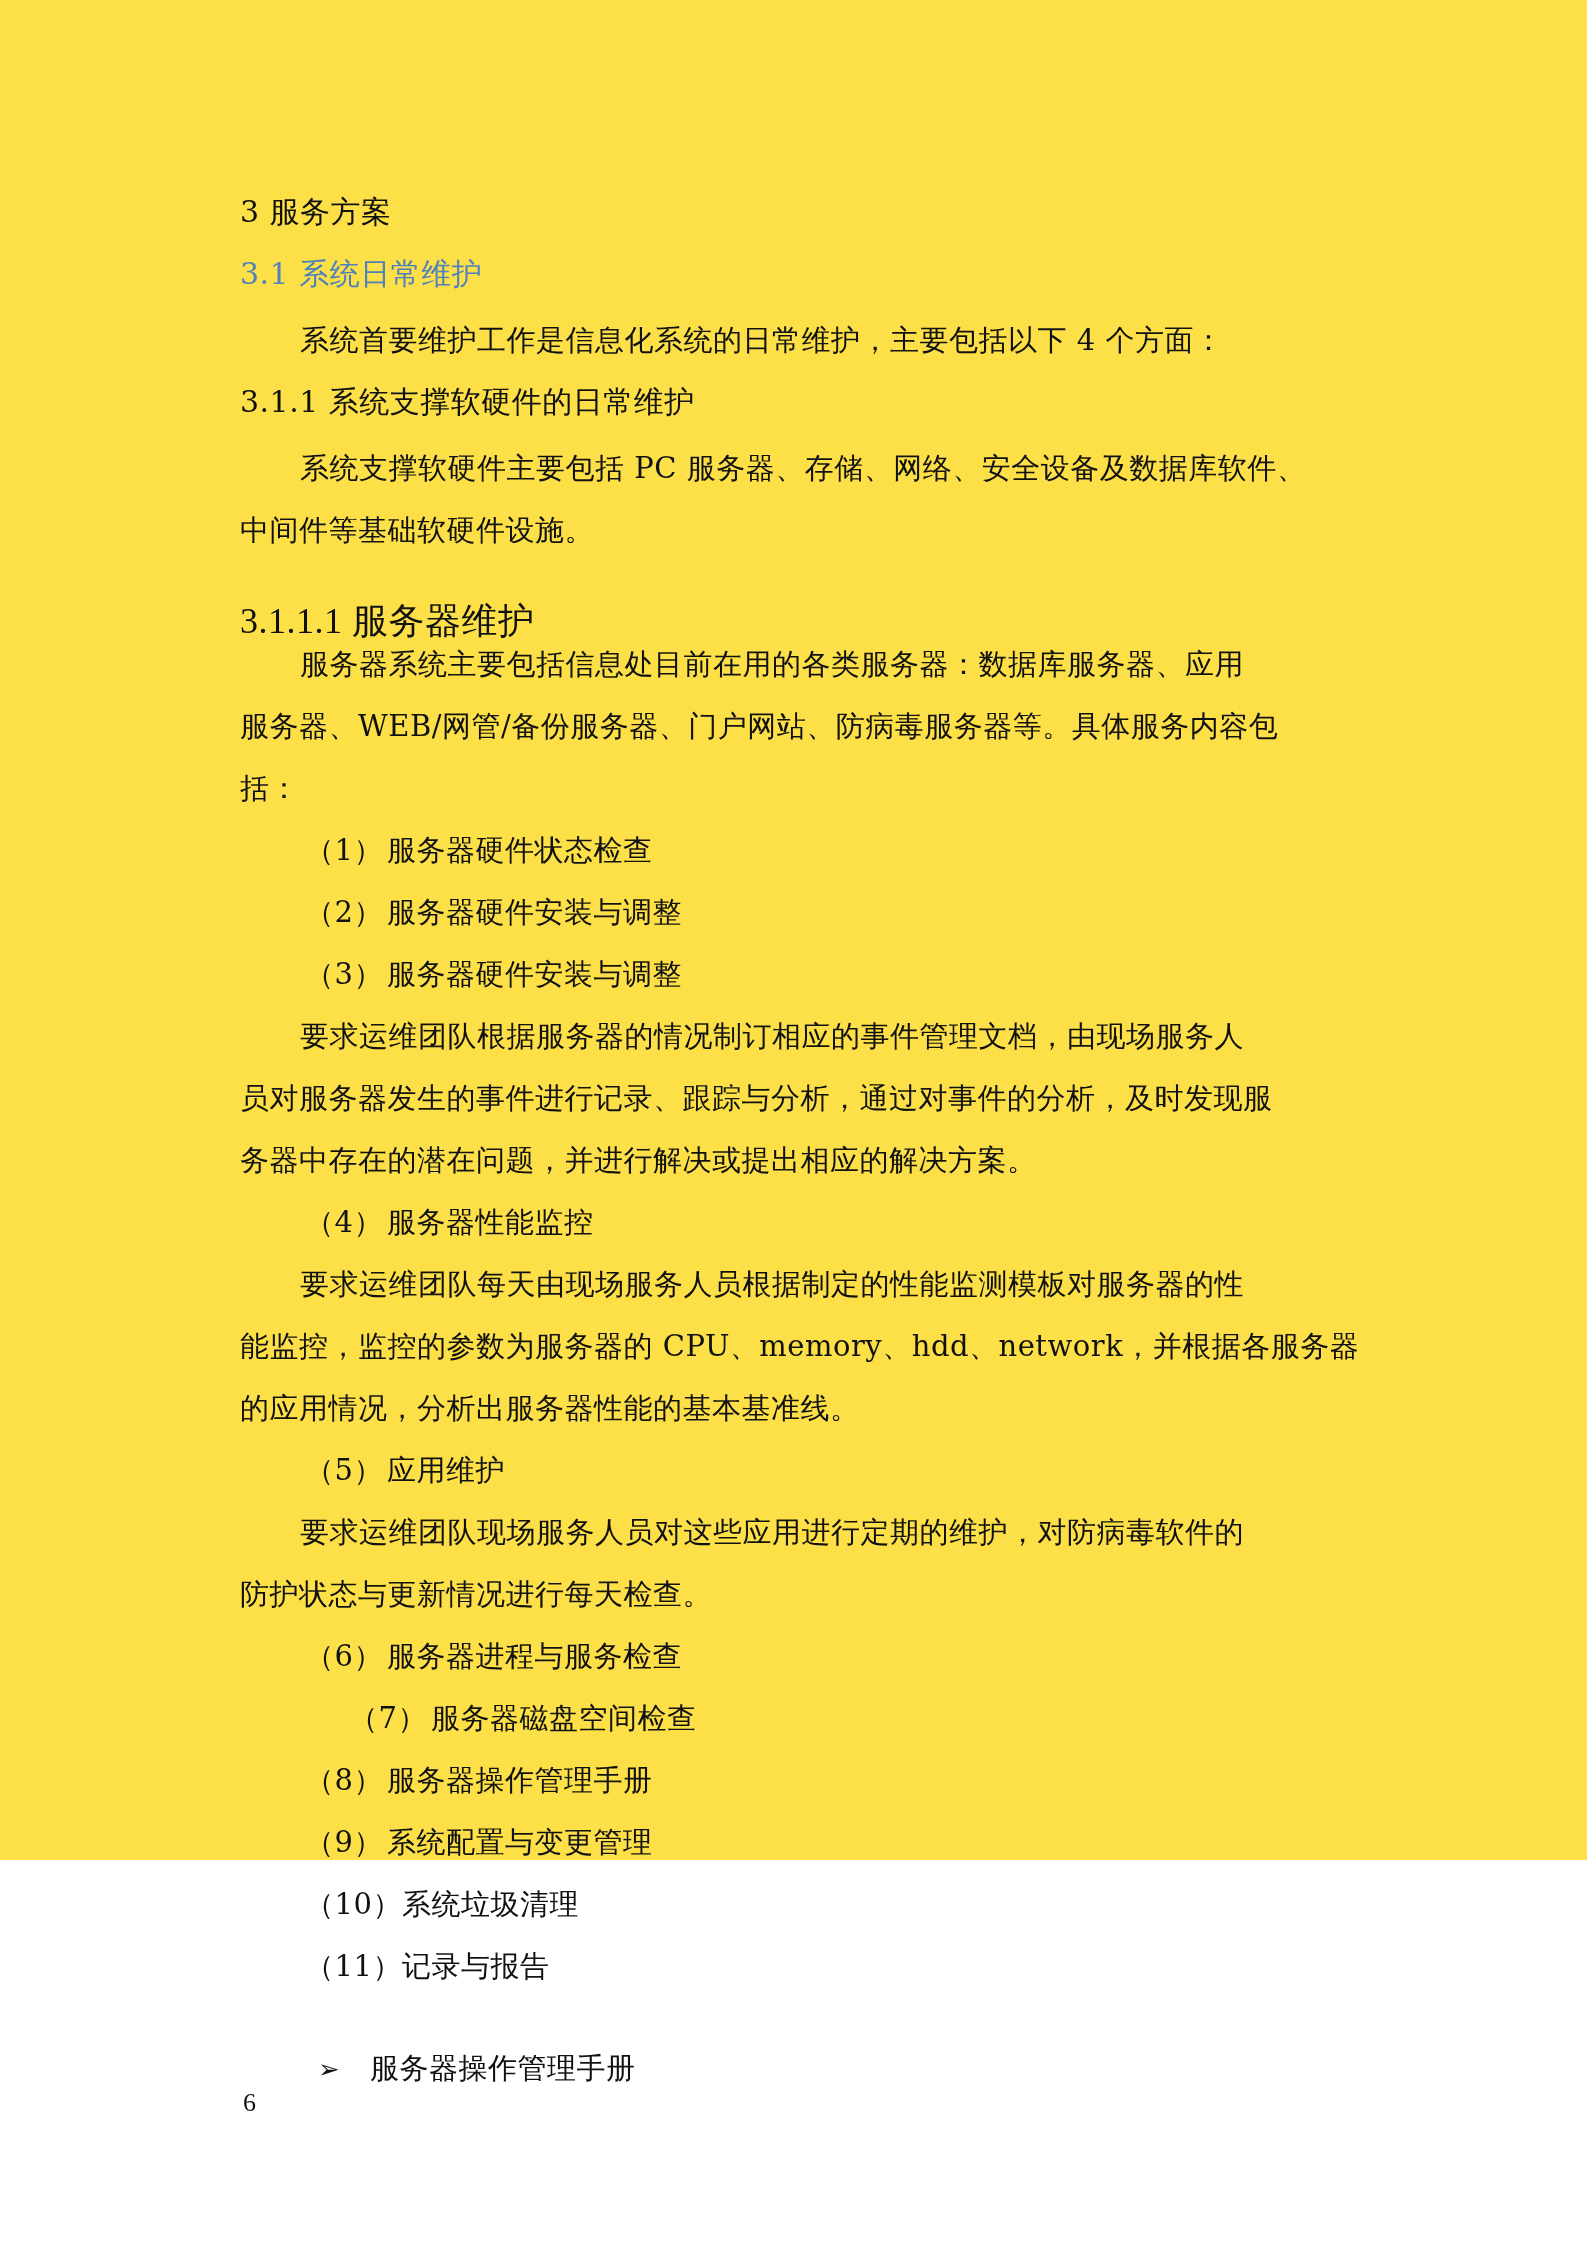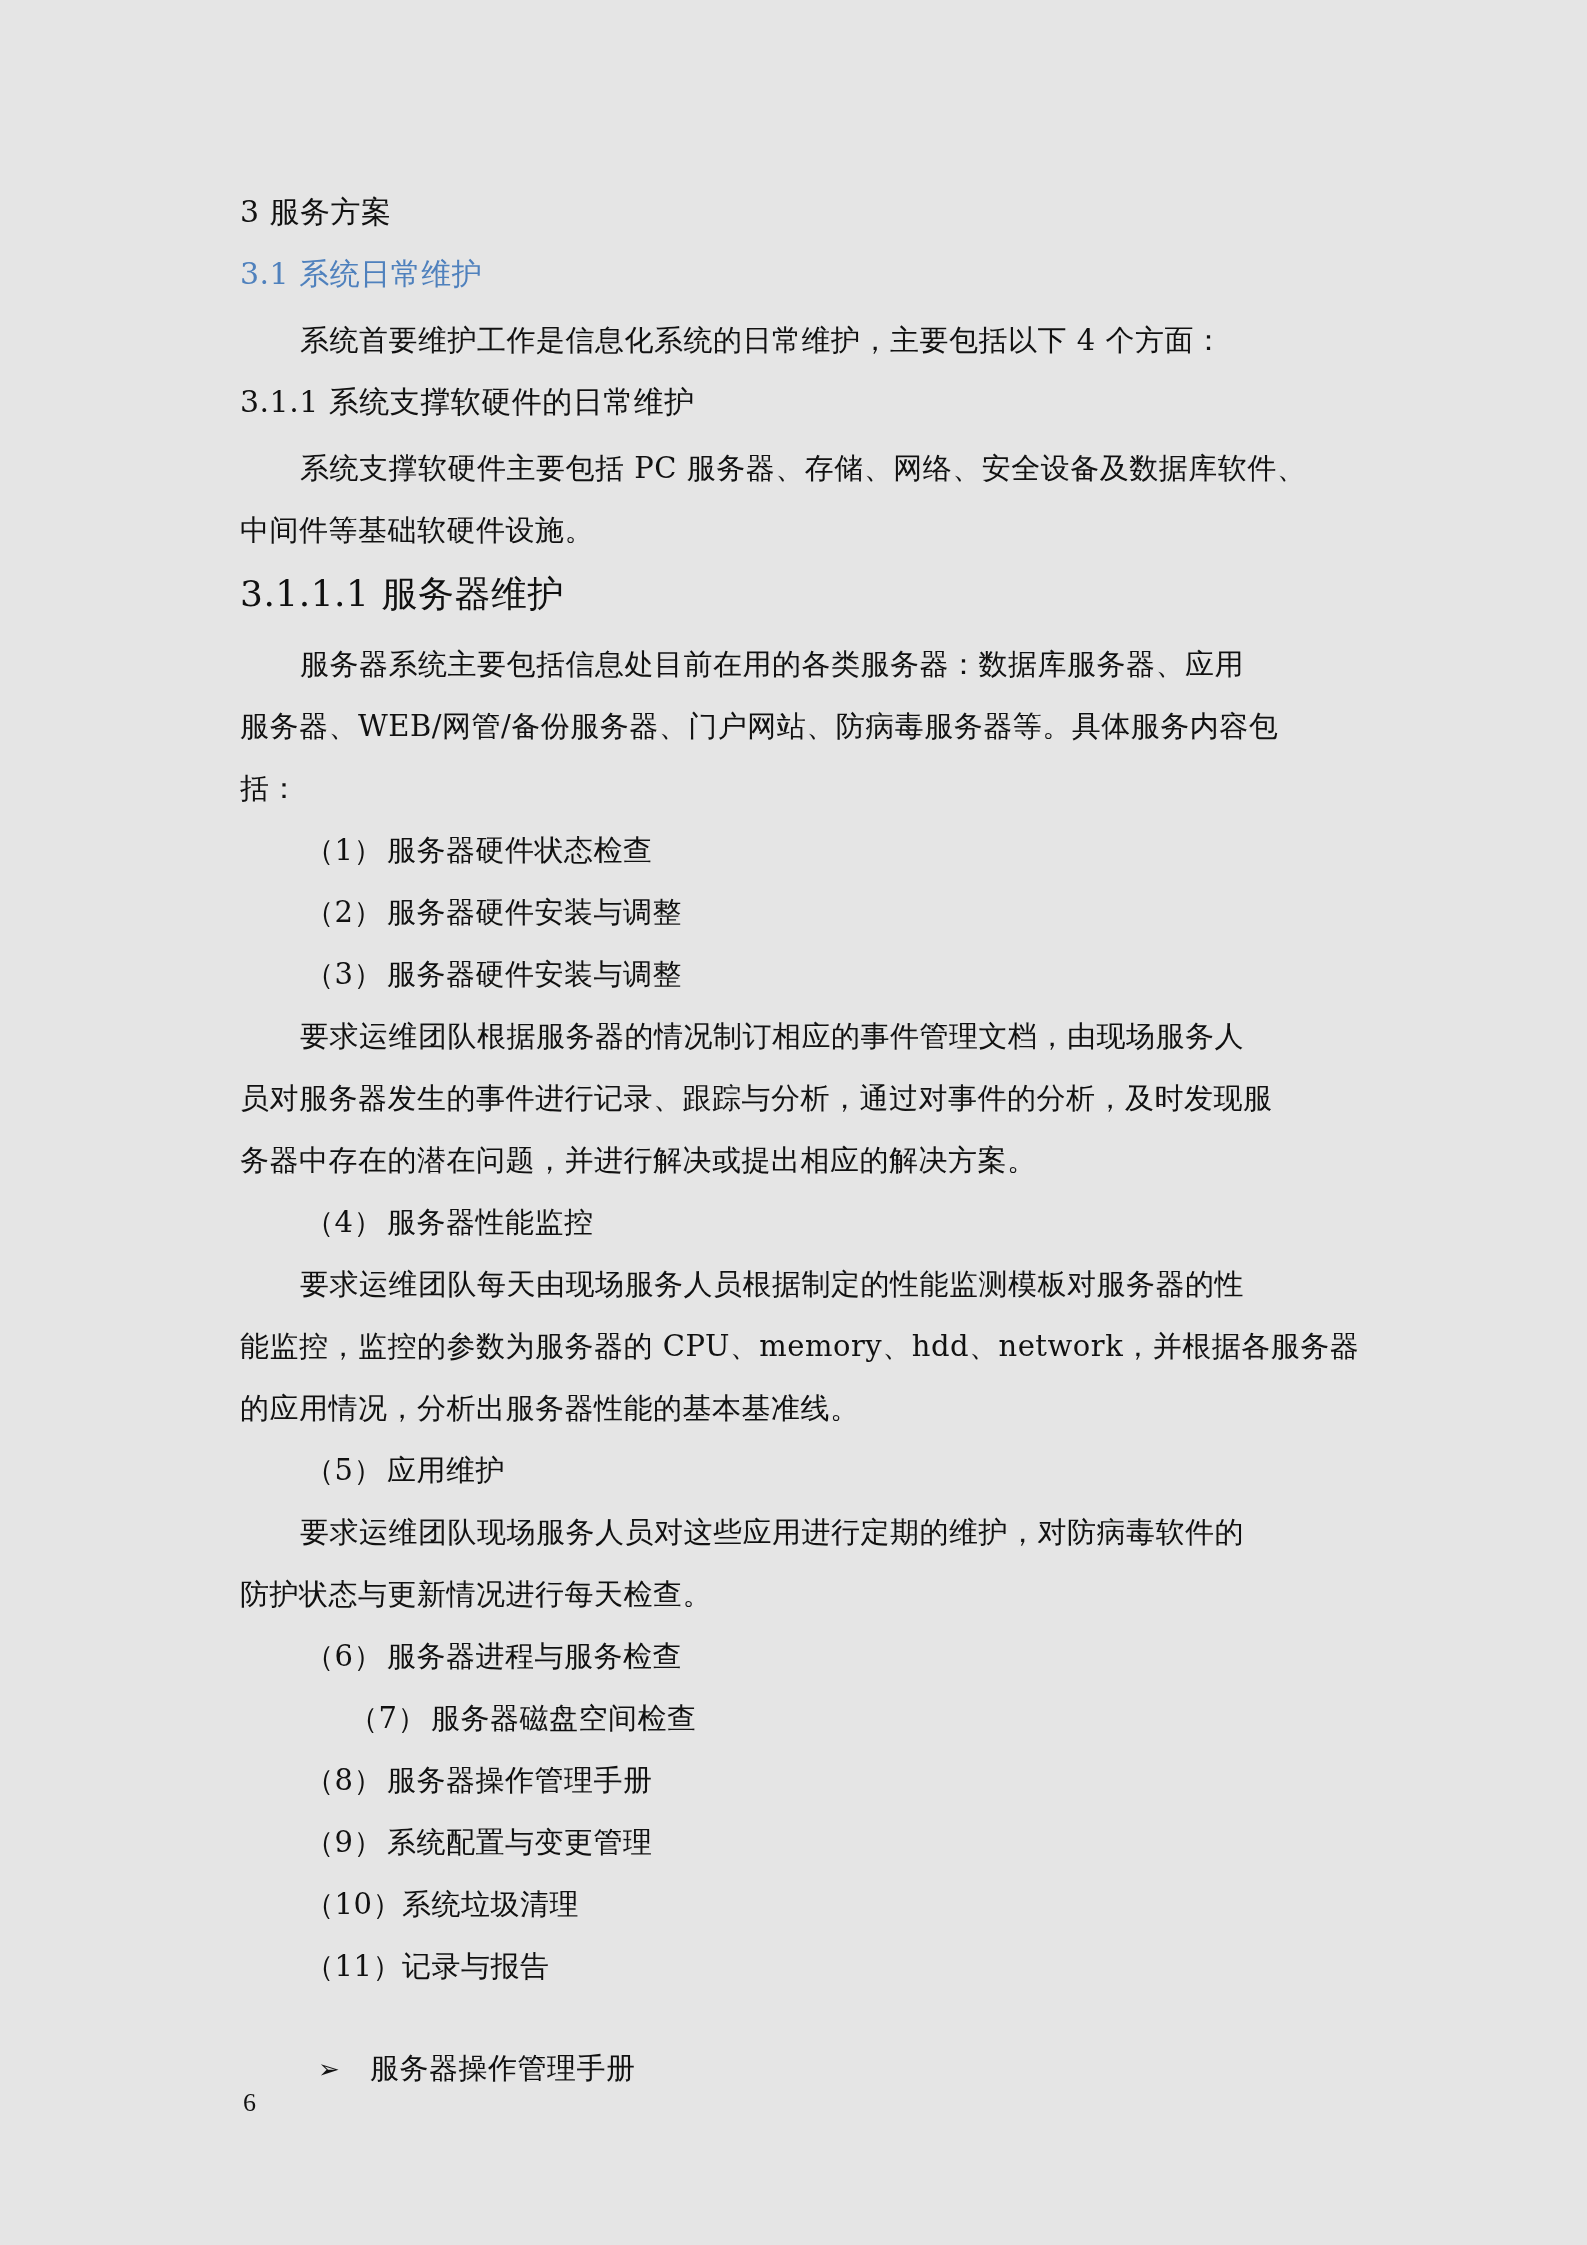--- a/index.html
+++ b/index.html
@@ -12,22 +12,22 @@
       height: 2245px;
       position: relative;
       overflow: hidden;
       font-family: "DejaVu Serif", "Liberation Serif", serif;
       color: #111111;
     }
     .page {
       position: absolute;
       left: 0; top: 0;
       width: 1587px;
-      height: 2245px;
-      background: #e5e5e5;
+      height: 1860px;
+      background: #fde047;
     }
     .line {
       position: absolute;
       left: 240px;
       white-space: nowrap;
       font-size: 29px;
       line-height: 40px;
       letter-spacing: 0.5px;
     }
     .h1 { font-size: 30px; }
@@ -62,21 +62,21 @@
 <div class="page">
 
   <div class="line h1" style="top:192px;">3 服务方案</div>
   <div class="line h2" style="top:254px;">3.1 系统日常维护</div>
   <div class="line indent" style="top:320px;">系统首要维护工作是信息化系统的日常维护，主要包括以下 4 个方面：</div>
   <div class="line h3" style="top:382px;">3.1.1 系统支撑软硬件的日常维护</div>
 
   <div class="line indent" style="top:448px;">系统支撑软硬件主要包括 PC 服务器、存储、网络、安全设备及数据库软件、</div>
   <div class="line" style="top:510px;">中间件等基础软硬件设施。</div>
 
-  <div class="line h4" style="top:571px;">3.1.1.1 服务器维护</div>
+  <div class="line h4" style="top:598px;font-family:Liberation Serif, serif;">3.1.1.1 服务器维护</div>
 
   <div class="line indent" style="top:644px;">服务器系统主要包括信息处目前在用的各类服务器：数据库服务器、应用</div>
   <div class="line" style="top:706px;">服务器、WEB/网管/备份服务器、门户网站、防病毒服务器等。具体服务内容包</div>
   <div class="line" style="top:768px;">括：</div>
 
   <div class="line item" style="top:830px;">
     <span class="num">（1）</span><span>服务器硬件状态检查</span>
   </div>
   <div class="line item" style="top:892px;">
     <span class="num">（2）</span><span>服务器硬件安装与调整</span>

